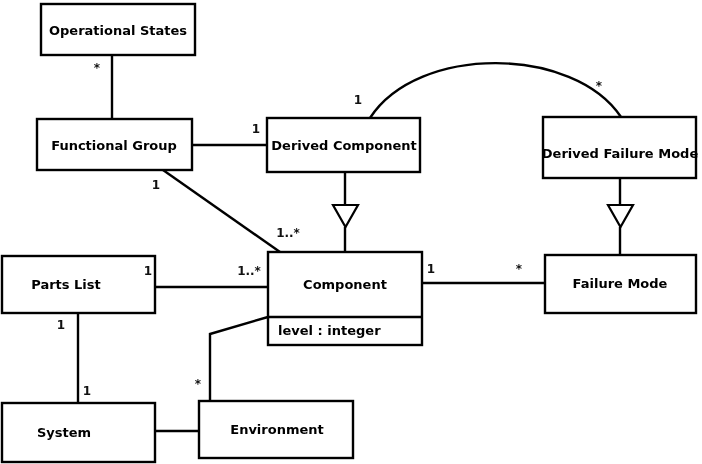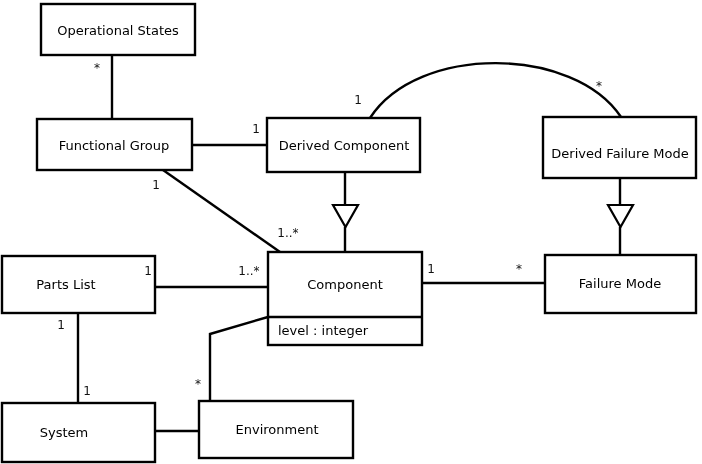--- a/index.html
+++ b/index.html
@@ -11,20 +11,21 @@
     width: 702px;
     height: 464px;
     font-family: "DejaVu Sans", sans-serif;
     overflow: hidden;
   }
   #diagram-root {
     position: relative;
     width: 702px;
     height: 464px;
     background: #ffffff;
+    font-weight: bold;
   }
   svg#uml-canvas {
     display: block;
     width: 702px;
     height: 464px;
   }
   .cls-box {
     fill: #ffffff;
     stroke: #000000;
     stroke-width: 2.4;

